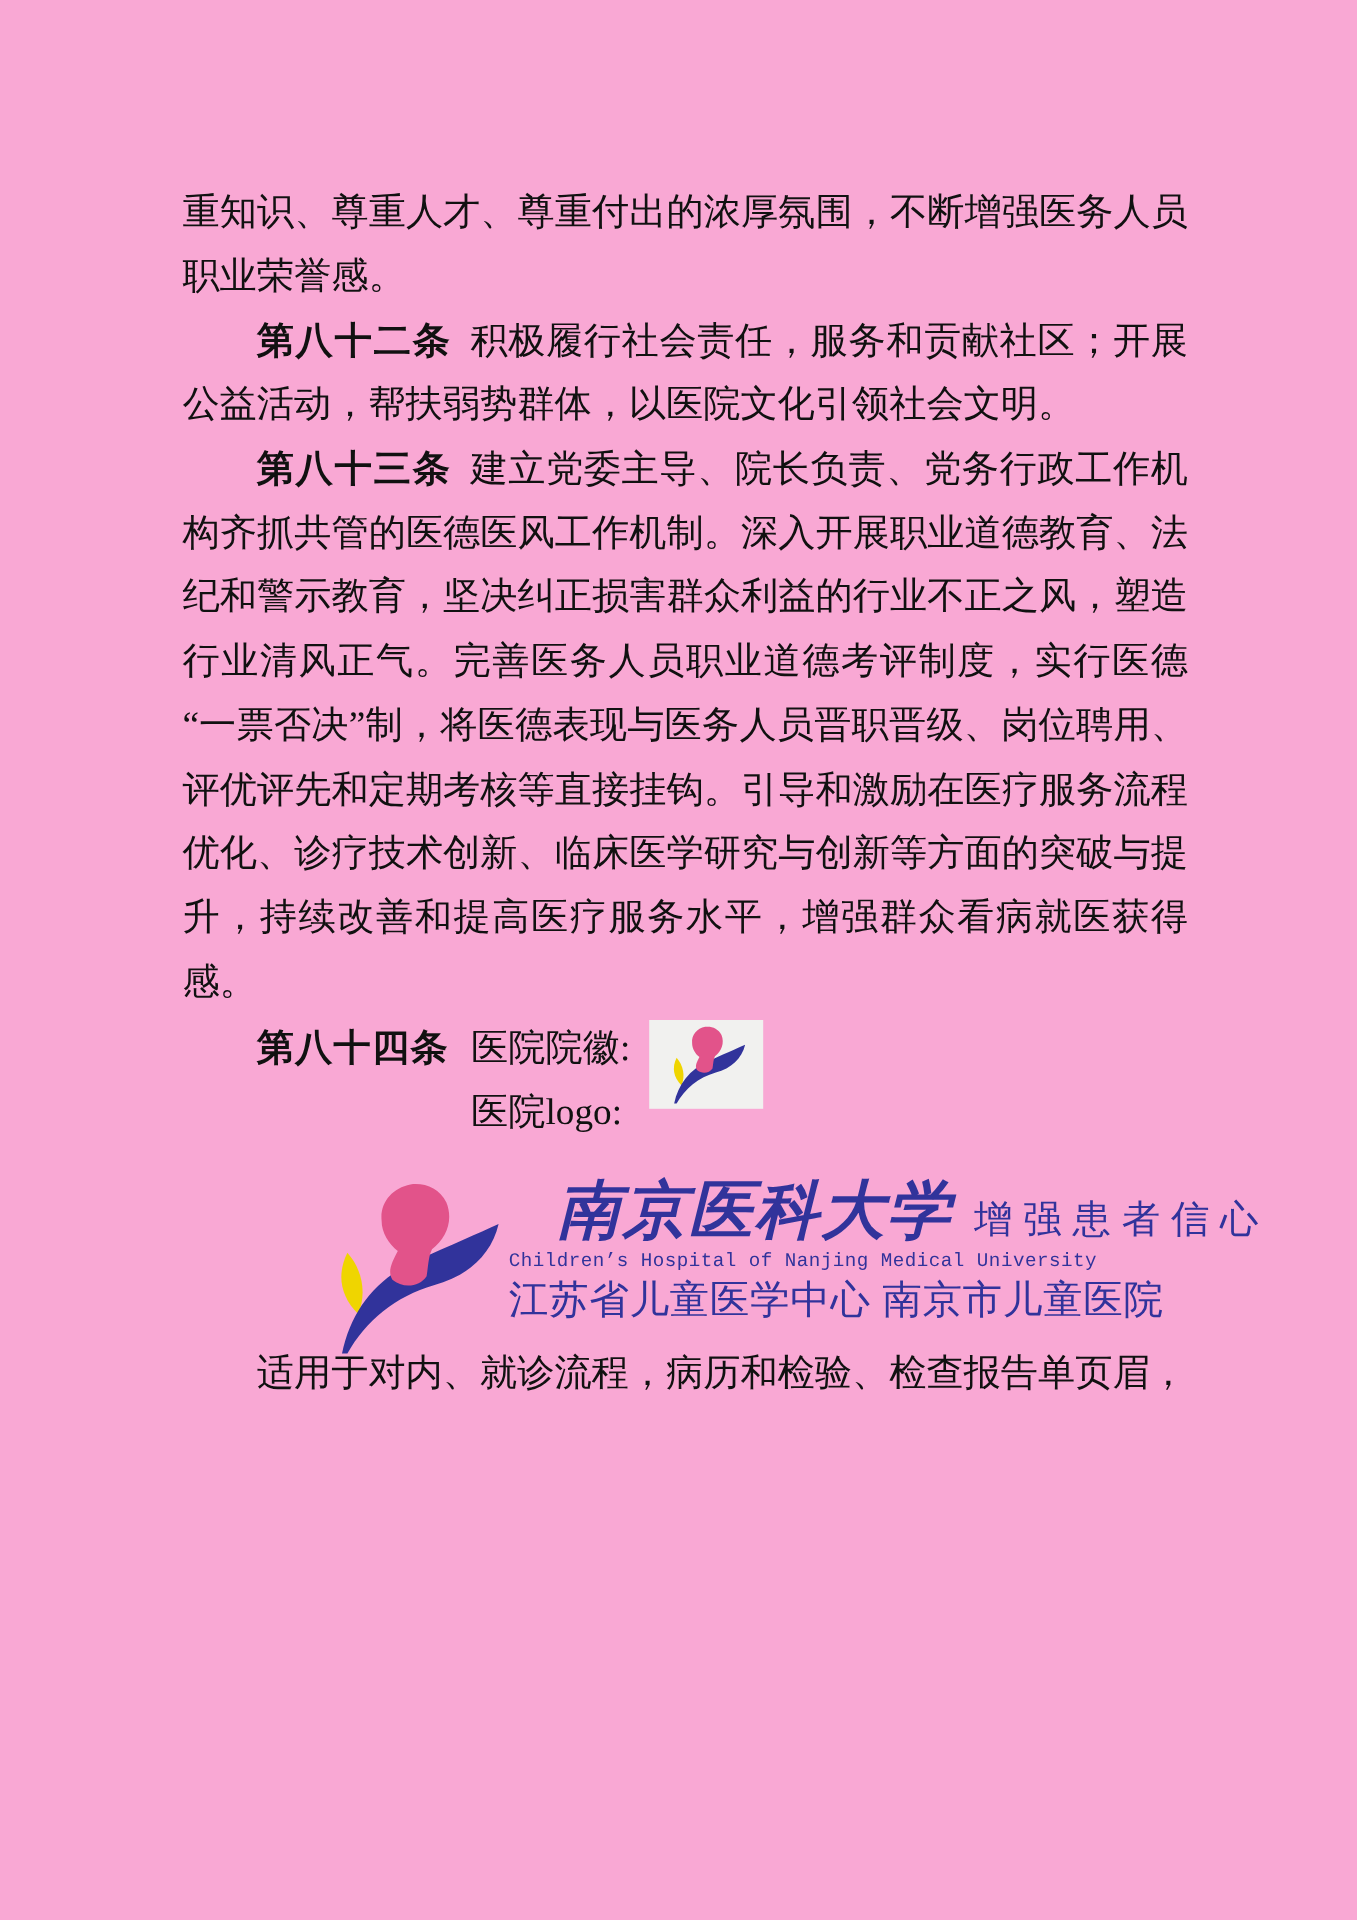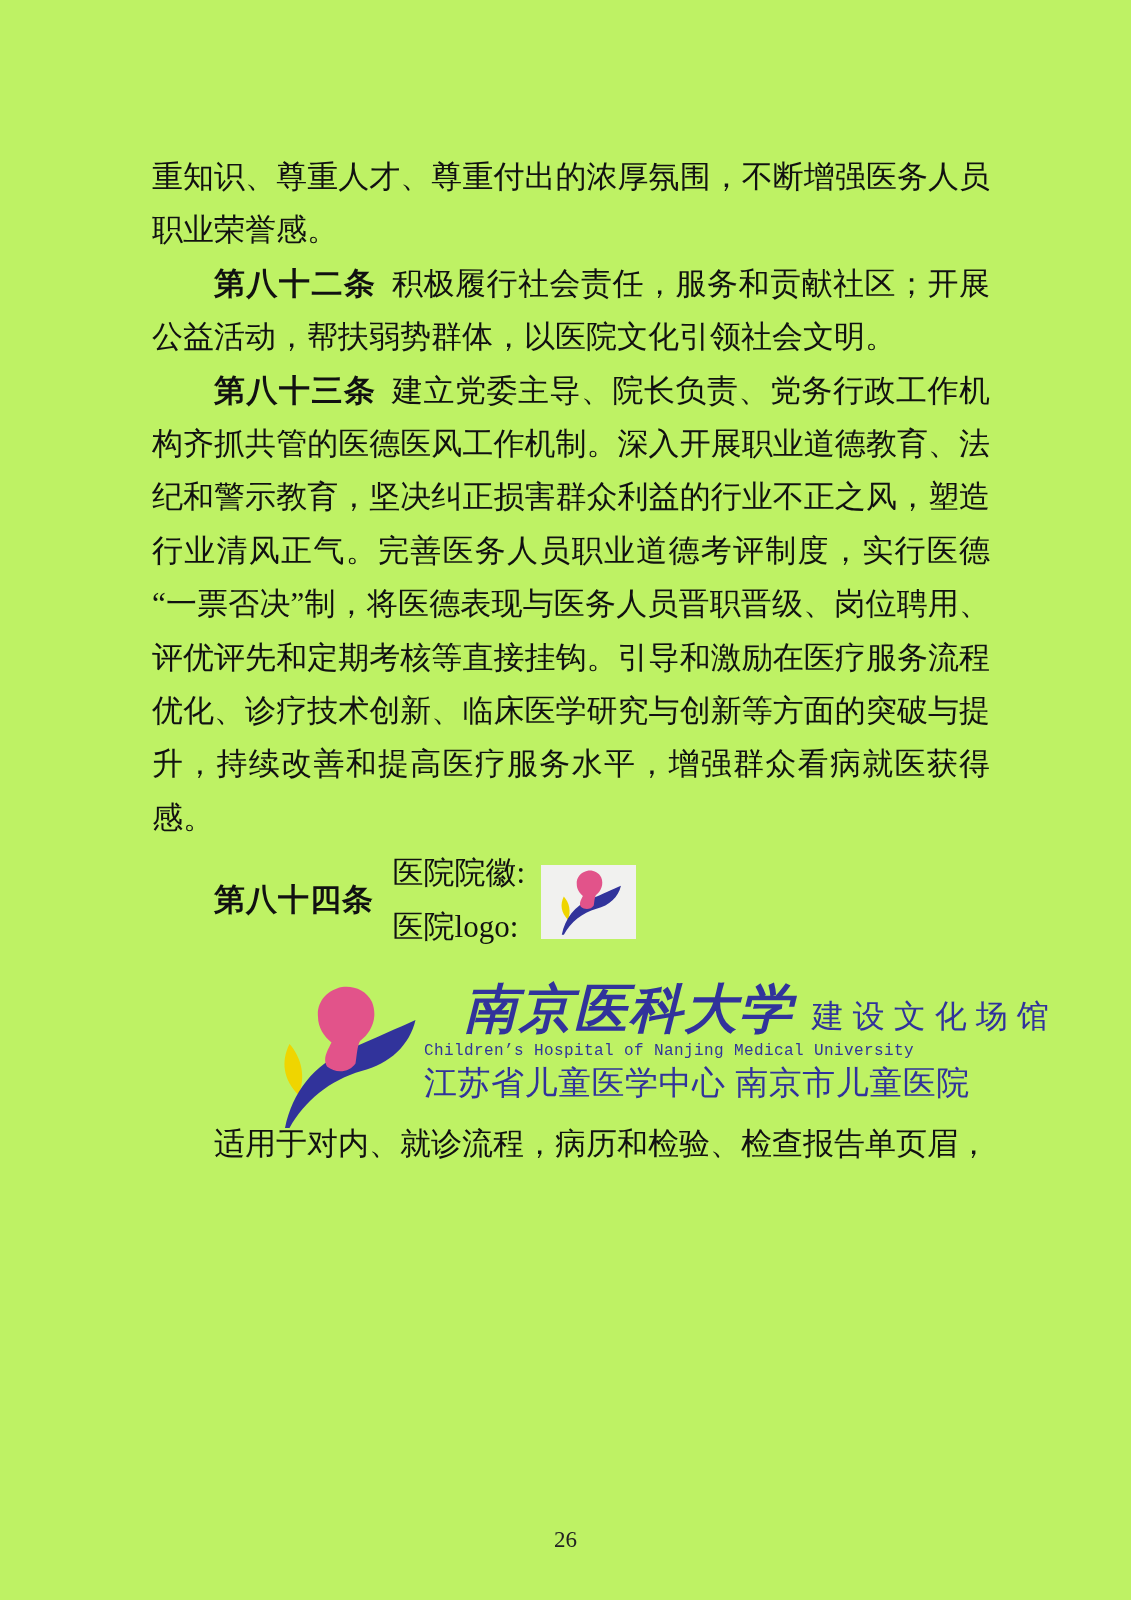--- a/index.html
+++ b/index.html
@@ -1,21 +1,21 @@
 <!DOCTYPE html>
 <html lang="zh"><head>
 <meta charset="utf-8">
 <style>
   html,body { margin:0; padding:0; background:#888; }
   .page {
     position: relative;
     width: 1131px;
     height: 1600px;
     margin: 0 auto;
-    background: #bef264;
+    background: #f9a8d4;
     font-family: "Liberation Serif", serif;
     color: #111111;
     overflow: hidden;
   }
   .content {
     position: absolute;
     left: 152px;
     top: 150px;
     width: 838px;
     font-size: 31px;
@@ -26,21 +26,21 @@
   .para.no-indent { text-indent: 0; }
   .article-prefix {
     font-weight: 700;
     font-family: "Liberation Sans", sans-serif;
     margin-right: 0.5em;
     letter-spacing: 1px;
   }
   
   .art84 {
     display: flex;
-    align-items: center;
+    align-items: flex-start;
     margin-left: 2em;
     margin-top: 2px;
   }
   .art84 .article-prefix { flex: 0 0 auto; }
   .art84-labels { flex: 0 0 auto; margin-left: 0.1em; }
   .art84-labels div { line-height: 53.4px; }
   .emblem-small {
     flex: 0 0 auto;
     width: 95px;
     height: 74px;
@@ -139,27 +139,26 @@
 
     <div class="logo-block">
       <svg class="logo-mark" viewBox="0 0 100 100" aria-hidden="true">
         <path d="M13 42 C7 54 9 66 19 76 C24 64 21 51 13 42 Z" fill="#EFD500"></path>
         <path d="M10 98 C15 74 29 56 52 46 C70 38 86 31 97 26 C93 43 80 55 61 60 C40 66 23 80 13 98 Z" fill="#31339B"></path>
         <path d="M48 4 C38 6 31 14 32 24 C32 31 36 37 41 41 C38 47 35 52 38 57 C44 62 53 61 57 55 C58 49 58 44 60 40 C68 34 72 24 68 14 C64 6 56 3 48 4 Z" fill="#E2538A"></path>
       </svg>
       <div class="logo-text" style="color:#31339B;">
         <div class="logo-line1">
           <span class="logo-cn-calli">南京医科大学</span>
-          <span class="logo-cn-reg">建设文化场馆</span>
+          <span class="logo-cn-reg">增强患者信心</span>
         </div>
         <div class="logo-en">Children’s Hospital of Nanjing Medical University</div>
         <div class="logo-cn-sub">江苏省儿童医学中心  南京市儿童医院</div>
       </div>
     </div>
 
     <p class="para footer-sentence">
       <span>适用于对内、就诊流程，病历和检验、检查报告单页眉，</span>
     </p>
 
   </div>
 
-  <div class="page-number">26</div>
 </div>
 
 </body></html>

